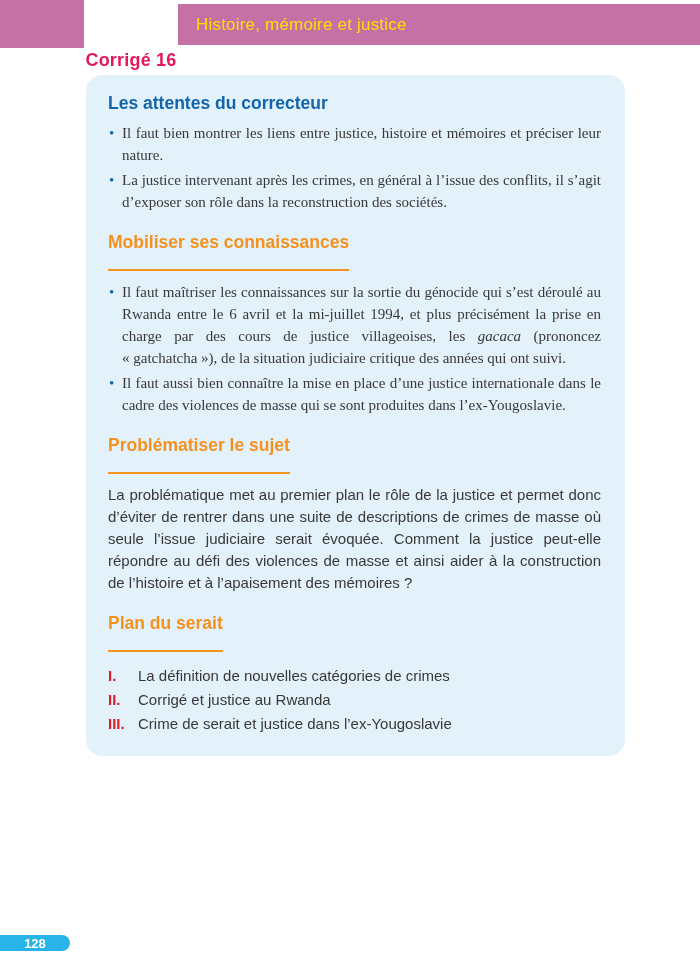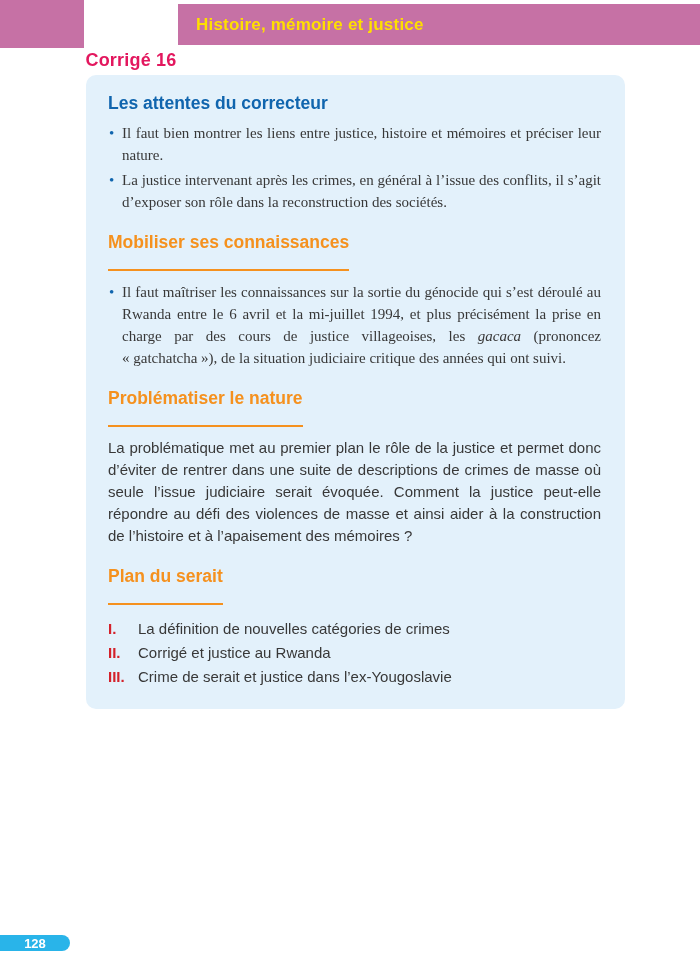--- a/index.html
+++ b/index.html
@@ -43,31 +43,31 @@
   }
   .header-bar {
     position: absolute; left: 178px; top: 4px;
     width: 522px; height: 41px;
     background: var(--pink);
     display: flex; align-items: center;
     padding-left: 18px;
   }
   .header-title {
     color: var(--title-yellow);
-    font-weight: bold;
+    font-weight: normal;
     font-size: 17px;
     letter-spacing: 0.2px;
   }
   
   .panel {
     position: absolute;
     left: 86px; top: 75px;
     width: 539px;
     background: var(--panel-blue);
-    border-radius: 10px;
+    border-radius: 16px;
     padding: 18px 24px 20px 22px;
     font-size: 15px;
     line-height: 22px;
   }
   h2 { font-size: 17.5px; line-height: 21px; font-weight: bold; }
   .h-blue { color: var(--heading-blue); margin: 0 0 8px; }
   .h-orange-wrap { margin: 19px 0 10px; }
   .h-orange {
     display: inline-block;
     color: var(--heading-orange);
@@ -128,24 +128,25 @@
   <ul class="bullets">
     <li>Il faut bien montrer les liens entre justice, histoire et mémoires et préciser leur nature.</li>
     <li>La justice intervenant après les crimes, en général à l’issue des conflits, il s’agit d’exposer son rôle dans la reconstruction des sociétés.</li>
   </ul>
 
   <div class="h-orange-wrap">
     <h2 class="h-orange">Mobiliser ses connaissances</h2>
   </div>
   <ul class="bullets">
     <li><span>Il faut maîtriser les connaissances sur la sortie du génocide qui s’est déroulé au Rwanda entre le 6 avril et la mi-juillet 1994, et plus précisément la prise en charge par des cours de justice villageoises, les </span><span class="gacaca">gacaca</span><span> (prononcez «&nbsp;gatchatcha&nbsp;»), de la situation judiciaire critique des années qui ont suivi.</span></li>
+    <li>Il faut aussi bien connaître la mise en place d’une justice internationale dans le cadre des violences de masse qui se sont produites dans l’ex-Yougoslavie.</li>
   </ul>
 
   <div class="h-orange-wrap">
-    <h2 class="h-orange">Problématiser le nature</h2>
+    <h2 class="h-orange">Problématiser le sujet</h2>
   </div>
   <p class="para">La problématique met au premier plan le rôle de la justice et permet donc d’éviter de rentrer dans une suite de descriptions de crimes de masse où seule l’issue judiciaire serait évoquée. Comment la justice peut-elle répondre au défi des violences de masse et ainsi aider à la construction de l’histoire et à l’apaisement des mémoires&nbsp;?</p>
 
   <div class="h-orange-wrap">
     <h2 class="h-orange">Plan du serait</h2>
   </div>
   <div class="plan-list">
     <div class="plan-item">
       <span class="plan-numeral">I.</span>
       <span class="plan-text">La définition de nouvelles catégories de crimes</span>

